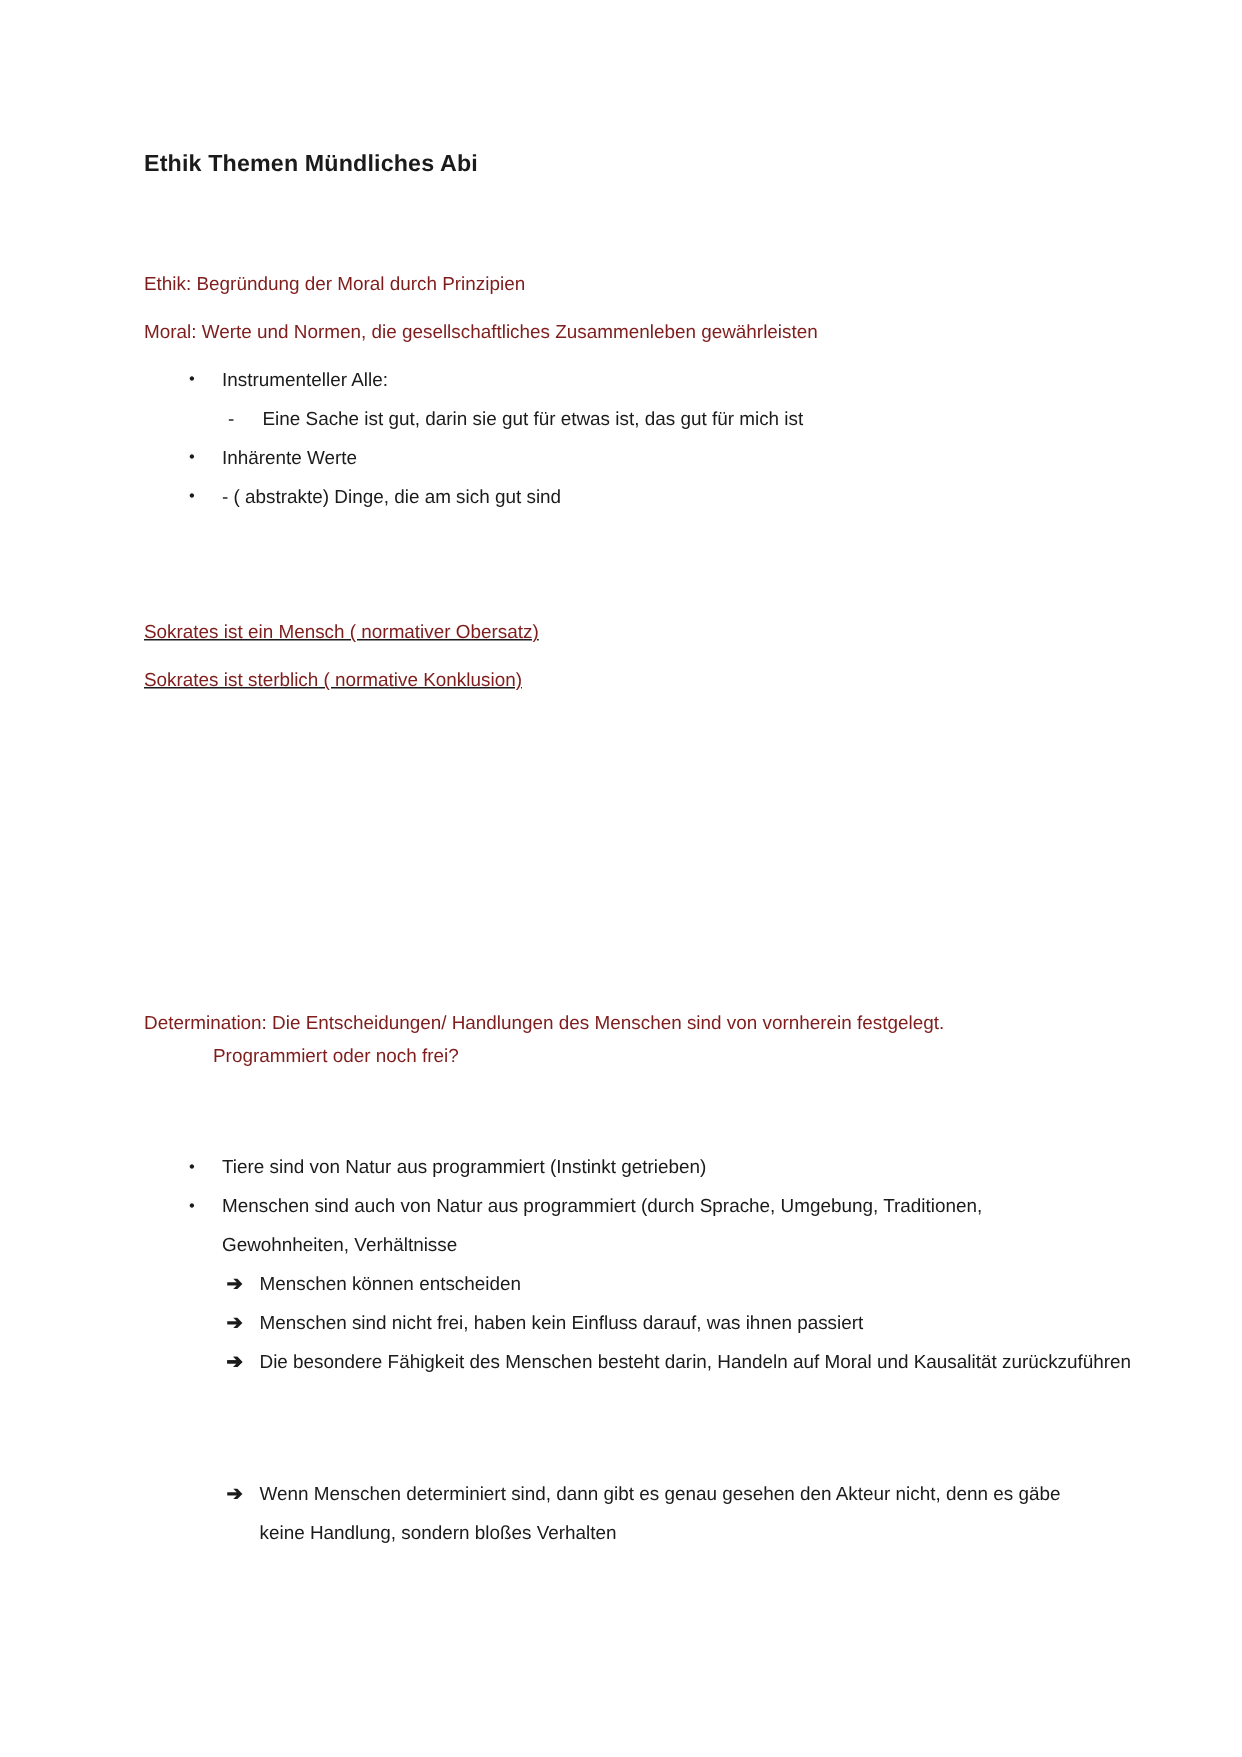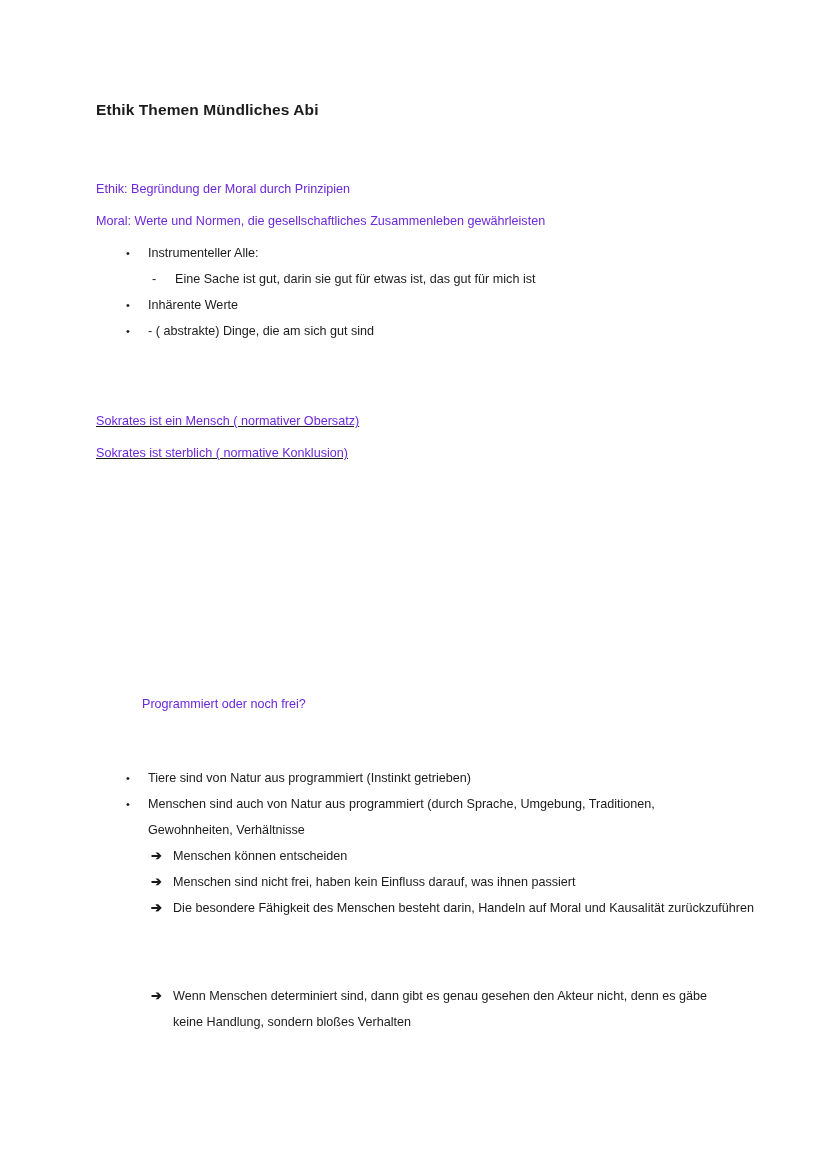--- a/index.html
+++ b/index.html
@@ -34,21 +34,21 @@
     line-height: 1.3;
   }
   .body-block {
     position: absolute;
     left: 96px;
     width: 660px;
   }
   .para {
     font-size: 12.6px;
     line-height: 32px;
-    color: #6d28d9;
+    color: #7f1d1d;
     white-space: nowrap;
   }
   .list {
     margin: 0;
     padding: 0;
     list-style: none;
   }
   .li {
     position: relative;
     font-size: 12.6px;
@@ -124,20 +124,23 @@
       <span class="txt">- ( abstrakte) Dinge, die am sich gut sind</span>
     </li>
   </ul>
 
   <div class="body-block" style="top:405px;text-decoration:underline;">
     <div class="para">Sokrates ist ein Mensch ( normativer Obersatz)</div>
     <div class="para">Sokrates ist sterblich ( normative Konklusion)</div>
   </div>
 
 
+  <div class="body-block" style="top:666px;width:700px;">
+    <div class="para">Determination: Die Entscheidungen/ Handlungen des Menschen sind von vornherein festgelegt.</div>
+  </div>
 
   <div class="body-block" style="top:688px;margin-left:46px;">
     <div class="para">Programmiert oder noch frei?</div>
   </div>
 
   <ul class="list body-block" style="top:765px;width:620px;">
     <li class="li li-bullet">
       <span class="marker">•</span>
       <span class="txt">Tiere sind von Natur aus programmiert (Instinkt getrieben)</span>
     </li>

